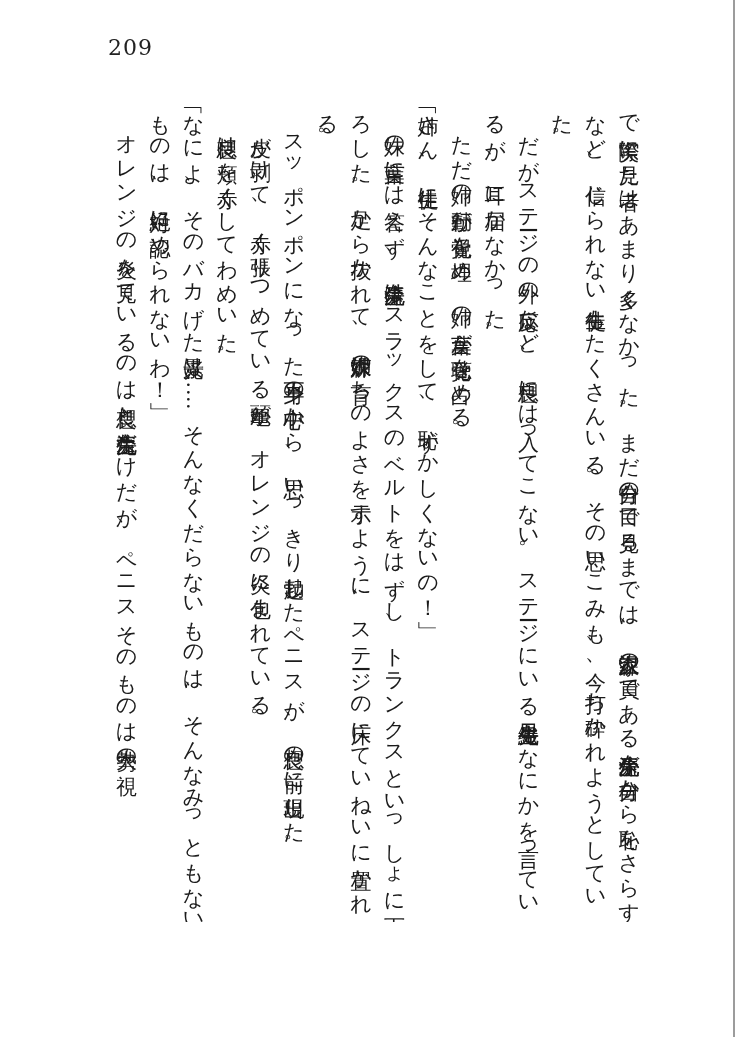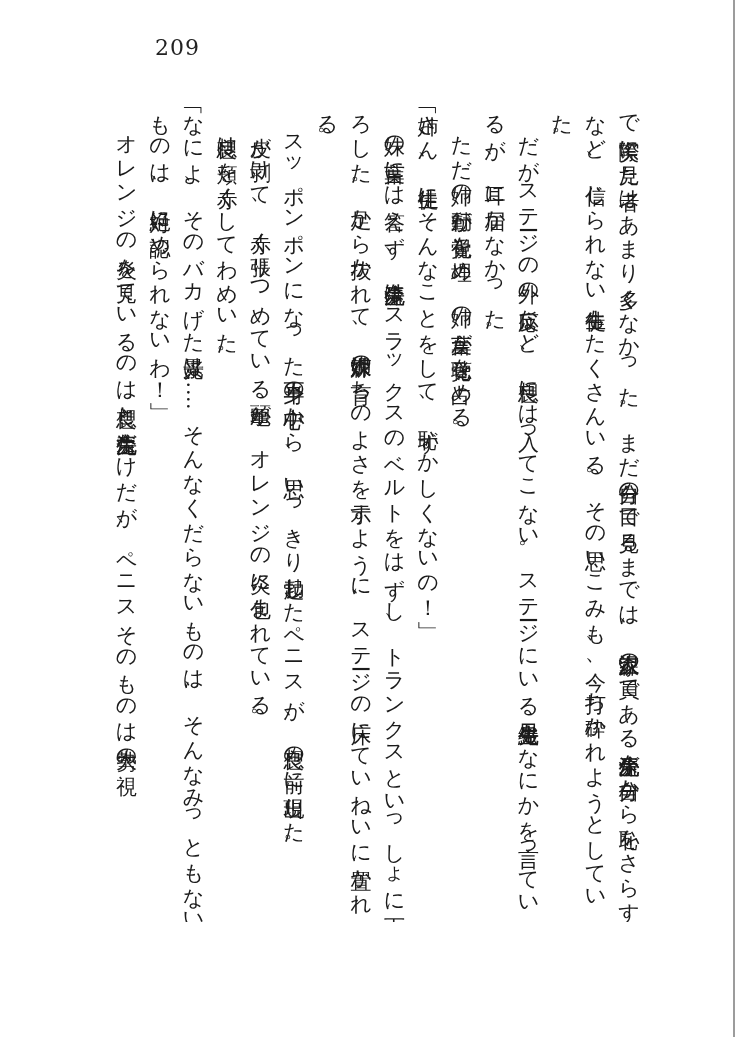--- a/index.html
+++ b/index.html
@@ -15,21 +15,20 @@
     font-family: "DejaVu Serif", serif;
   }
   .page-number {
     position: absolute;
     top: 35px;
     left: 108px;
     font-size: 22px;
     color: #222222;
     letter-spacing: 1px;
     font-family: "DejaVu Serif", serif;
-    margin-left: 47px;
   }
   .text-block {
     position: absolute;
     top: 100px;
     right: 91px;
     width: 570px;
     height: 822px;
     writing-mode: vertical-rl;
     text-orientation: mixed;
     font-size: 21px;

